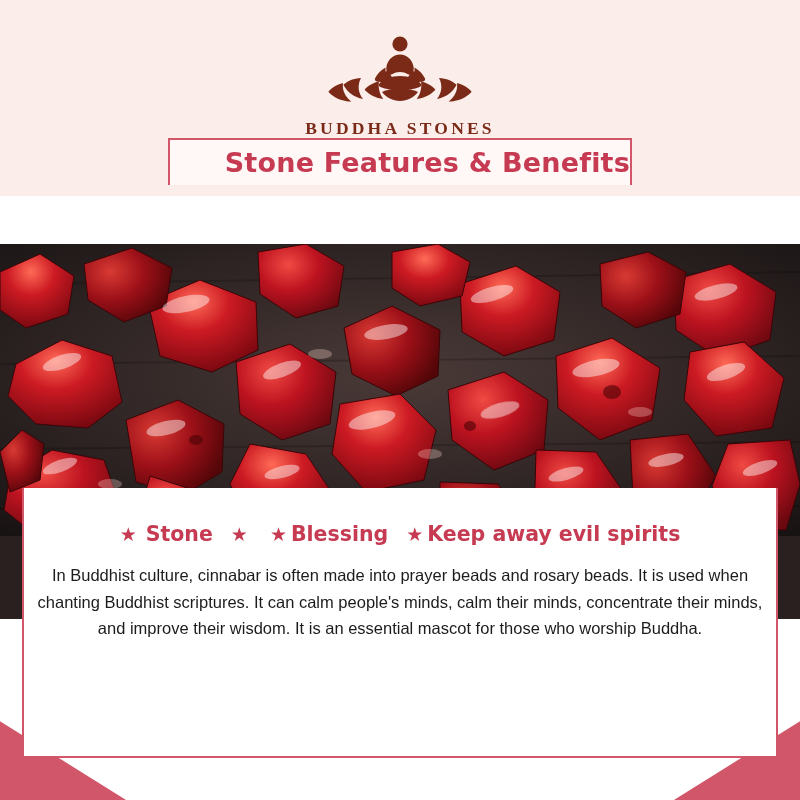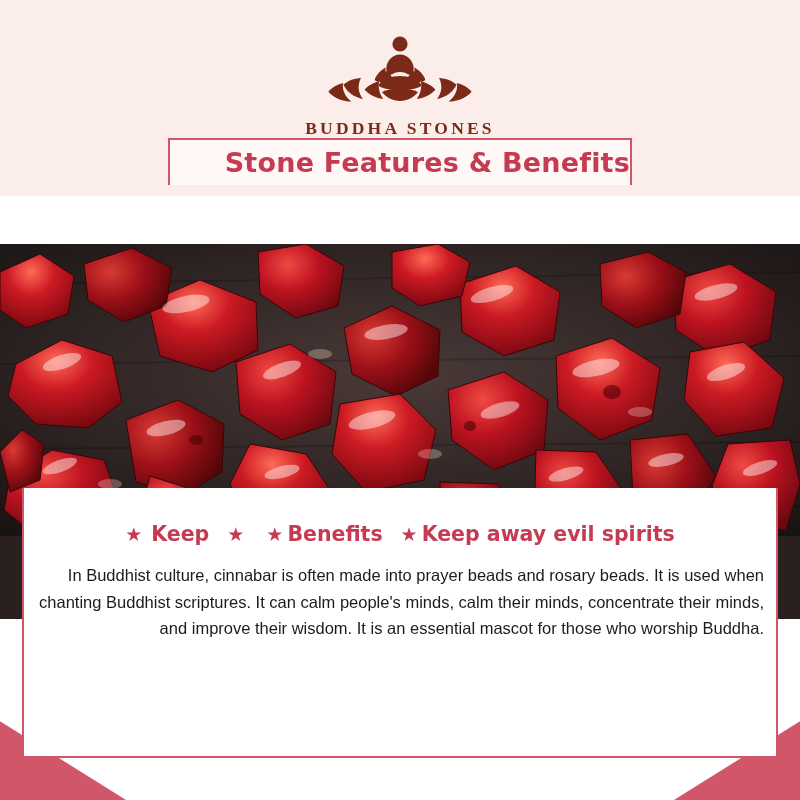--- a/index.html
+++ b/index.html
@@ -205,21 +205,21 @@
     color: #c63a52;
   }
   .benefit.first .star { margin-right: 9px; }
 
   .paragraph {
     margin: 16px 12px 0 12px;
     font-size: 16.5px;
     line-height: 1.62;
     color: #1c1c1c;
     font-family: "Liberation Sans", sans-serif;
-    text-align: right;
+    text-align: center;
   }
 </style>
 </head>
 <body>
 
 <div class="page">
 
   <div class="wedge wedge-tl"></div>
   <div class="wedge wedge-tr"></div>
   <div class="wedge wedge-bl"></div>
@@ -356,28 +356,28 @@
       <div class="tag-body">
         <span class="caption-text">Cinnabar</span>
       </div>
     </div>
   </div>
 
   <div class="body-panel">
     <div class="benefits-row">
       <div class="benefit first">
         <span class="star">★</span>
-        <span>Keep</span>
+        <span>Stone</span>
       </div>
       <div class="benefit">
         <span class="star">★</span>
       </div>
       <div class="benefit">
         <span class="star">★</span>
-        <span>Benefits</span>
+        <span>Blessing</span>
       </div>
       <div class="benefit">
         <span class="star">★</span>
         <span>Keep away evil spirits</span>
       </div>
     </div>
 
     <p class="paragraph">In Buddhist culture, cinnabar is often made into prayer beads and rosary beads. It is used when chanting Buddhist scriptures. It can calm people's minds, calm their minds, concentrate their minds, and improve their wisdom. It is an essential mascot for those who worship Buddha.</p>
   </div>
 

